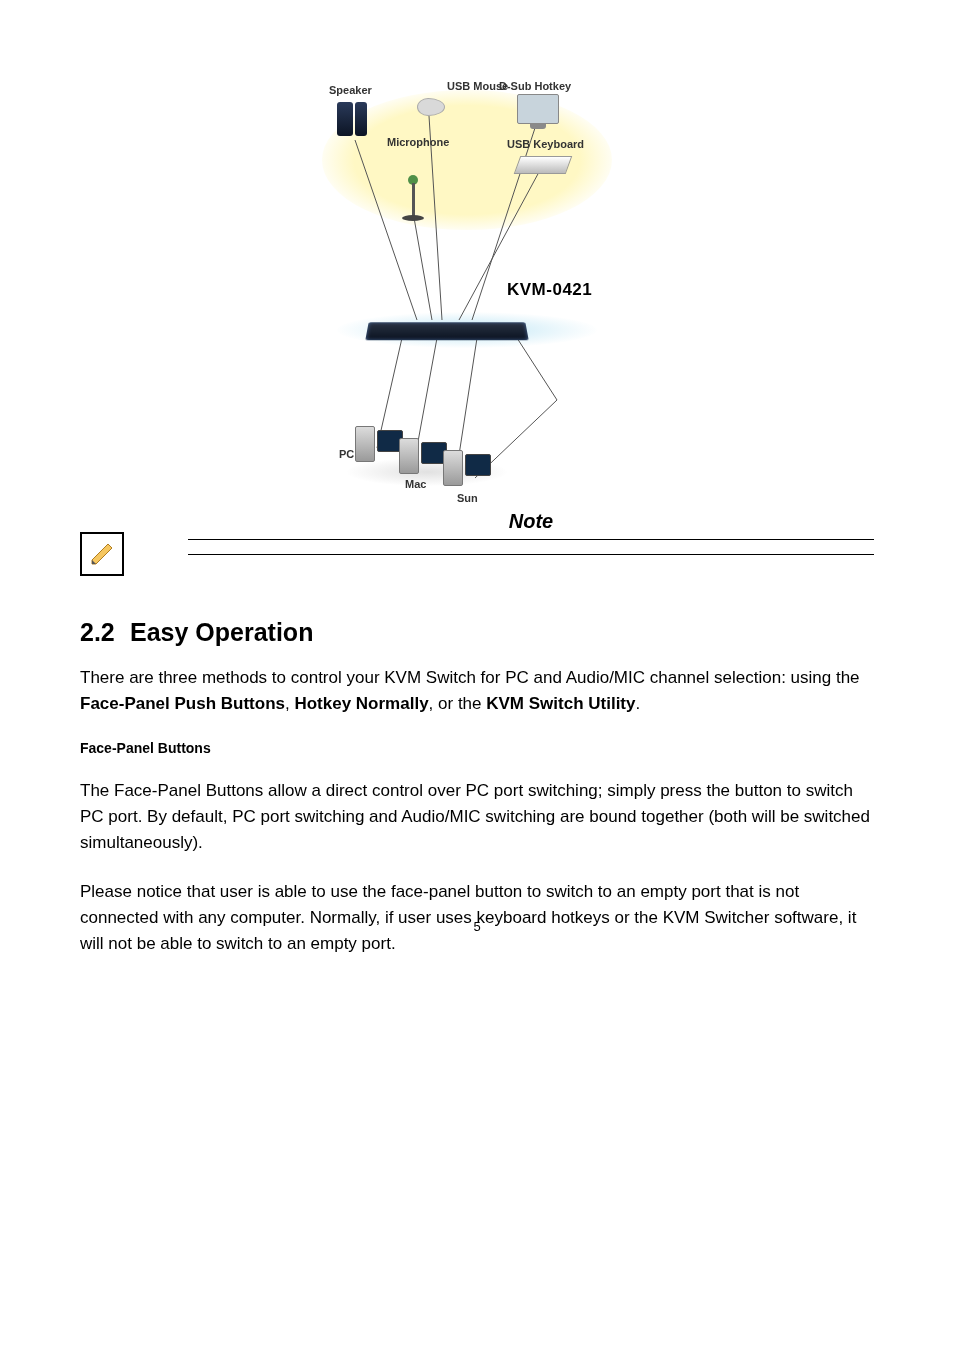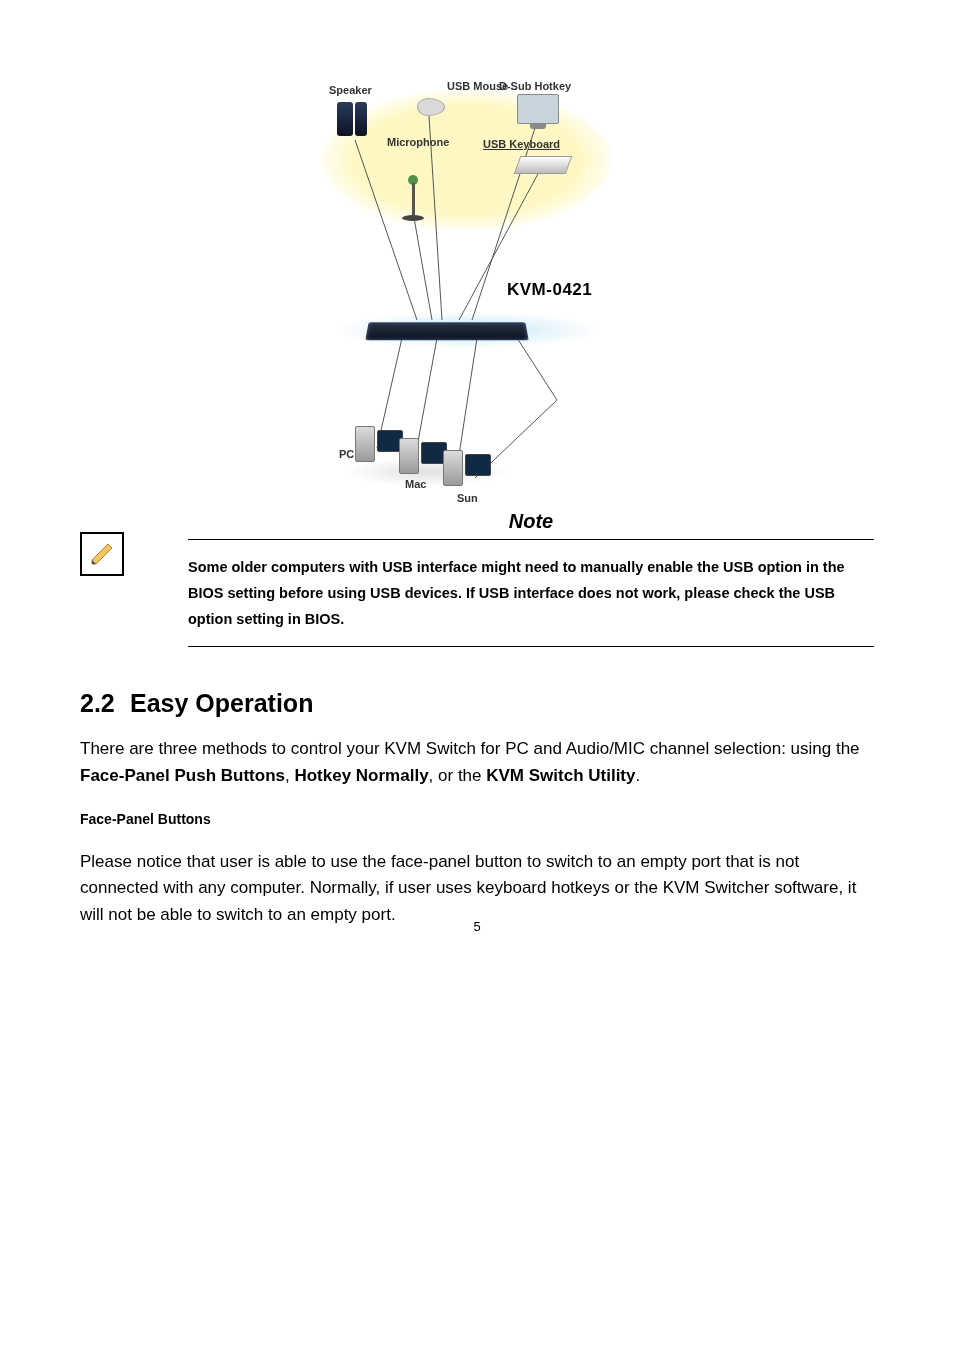--- a/index.html
+++ b/index.html
@@ -292,21 +292,21 @@
           <line x1="170" y1="258" x2="150" y2="388"></line>
           <line x1="210" y1="258" x2="250" y2="320"></line>
           <line x1="250" y1="320" x2="168" y2="398"></line>
         </g>
       </svg>
 
       <span class="dlabel" style="left:22px; top:4px;">Speaker</span>
       <span class="dlabel" style="left:116px; top:0px;padding-left:24px;">USB Mouse</span>
       <span class="dlabel" style="left:192px; top:0px;">D-Sub Hotkey</span>
       <span class="dlabel" style="left:80px; top:56px;">Microphone</span>
-      <span class="dlabel" style="left:176px; top:58px; text-decoration:underline;">USB Keyboard</span>
+      <span class="dlabel" style="left:200px; top:58px; ">USB Keyboard</span>
 
       <div class="speaker"></div>
       <div class="mouse"></div>
       <div class="monitor"></div>
       <div class="mic">
         <div class="head"></div>
           <div class="stand"></div>
           <div class="base"></div>
       </div>
       <div class="keyboard"></div>
@@ -332,32 +332,32 @@
       <div class="note-icon">
         <svg width="30" height="30" viewBox="0 0 30 30">
           <polygon points="5,25 9,25 25,9 21,5 5,21" fill="#f6c760" stroke="#b07d20" stroke-width="1"></polygon>
           <polygon points="5,25 5,21 9,25" fill="#555"></polygon>
         </svg>
       </div>
     </div>
     <div class="note-body">
       <div class="note-title">Note</div>
       <hr class="note-rule">
-      <div class="note-text">Some older computers with USB interface might need to manually enable the USB option in the BIOS setting before using USB devices. If USB interface does not work, please check the USB option setting in BIOS.</div>
       <hr class="note-rule2">
     </div>
   </div>
 
   <h2 class="sec">
     <span class="num">2.2</span><span>Easy Operation</span>
   </h2>
 
   <p class="body">
     <span>There are three methods to control your KVM Switch for PC and Audio/MIC channel selection: using the </span><span class="bold">Face-Panel Push Buttons</span><span>, </span><span class="bold">Hotkey Normally</span><span>, or the </span><span class="bold">KVM Switch Utility</span><span>.</span>
   </p>
 
   <p class="sub">Face-Panel Buttons</p>
 
+  <p class="body">The Face-Panel Buttons allow a direct control over PC port switching; simply press the button to switch PC port. By default, PC port switching and Audio/MIC switching are bound together (both will be switched simultaneously).</p>
 
   <p class="body">Please notice that user is able to use the face-panel button to switch to an empty port that is not connected with any computer. Normally, if user uses keyboard hotkeys or the KVM Switcher software, it will not be able to switch to an empty port.</p>
 
   <div class="pagenum">5</div>
 </div>
 
 </body></html>

